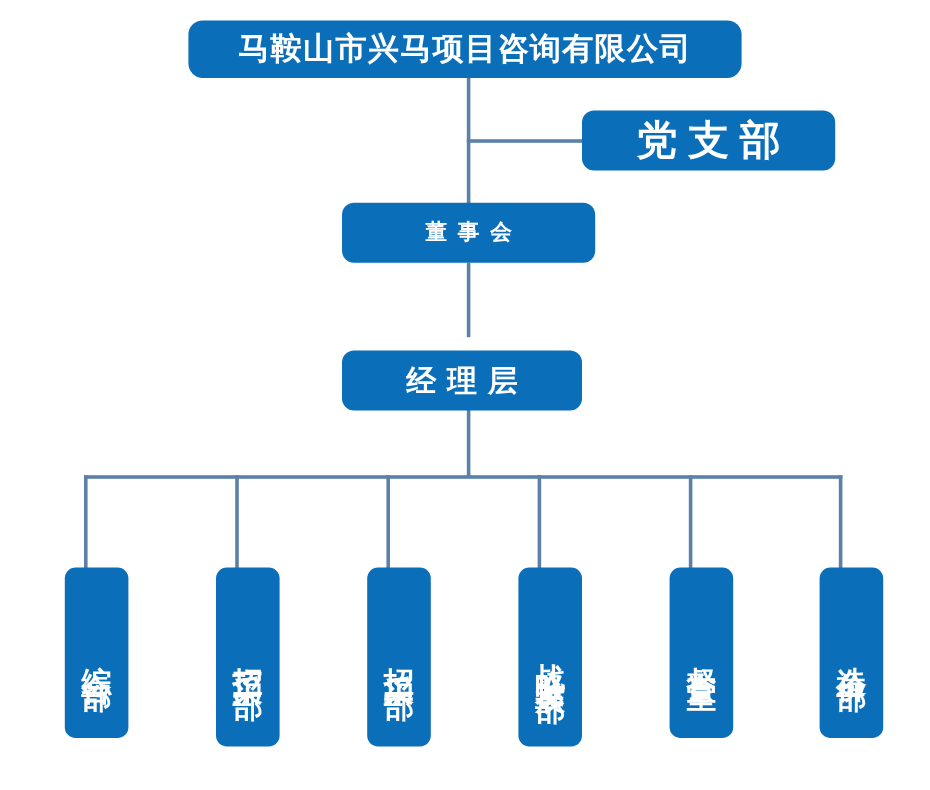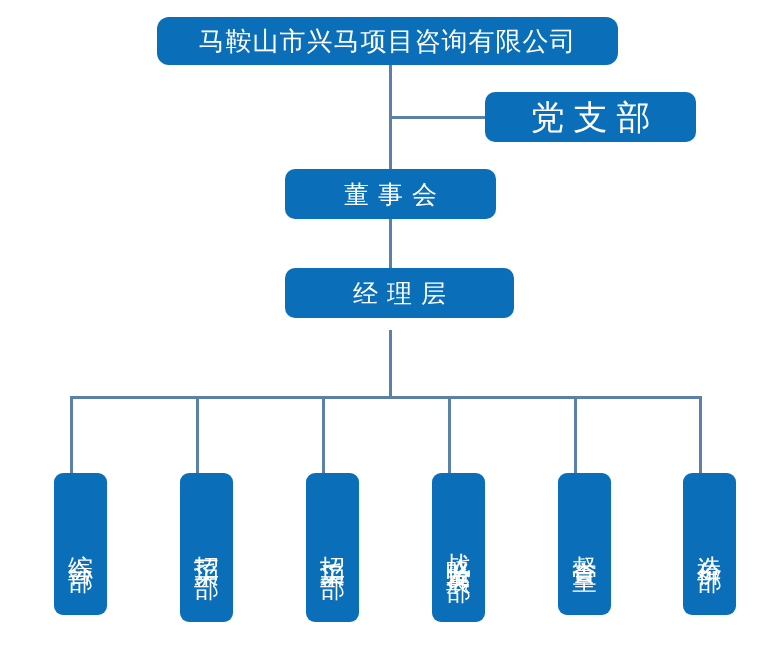--- a/index.html
+++ b/index.html
@@ -26,21 +26,21 @@
     align-items: center;
     justify-content: center;
     color: #ffffff;
     font-weight: bold;
     z-index: 2;
   }
   .node-label {
     display: block;
     text-align: center;
     color: #ffffff;
-    font-weight: normal;
+    font-weight: bold;
     line-height: 1.08;
   }
   
   .node.horizontal .node-label {
     white-space: nowrap;
   }
   
   .node.vertical {
     border-radius: 9px;
     align-items: center;
@@ -64,24 +64,24 @@
   #node-company .node-label { font-size: 26px; letter-spacing: 1px; }
 
   #node-party {
     left: 485px; top: 92px; width: 211px; height: 50px;
   }
   #node-party .node-label { font-size: 34px; letter-spacing: 9px; text-indent: 9px; }
 
   #node-board {
     left: 285px; top: 169px; width: 211px; height: 50px;
   }
-  #node-board .node-label { font-size: 25px; letter-spacing: 9px; text-indent: 9px; }
+  #node-board .node-label { font-size: 18px; letter-spacing: 9px; text-indent: 9px; }
 
   #node-management {
-    left: 285px; top: 268px; width: 229px; height: 50px;
+    left: 285px; top: 292px; width: 200px; height: 50px;
   }
   #node-management .node-label { font-size: 25px; letter-spacing: 9px; text-indent: 9px; }
 
   .dept { top: 473px; width: 53px; height: 142px; }
   .dept.tall { height: 149px; }
 
   
   .line {
     position: absolute;
     background: #5B81A8;

